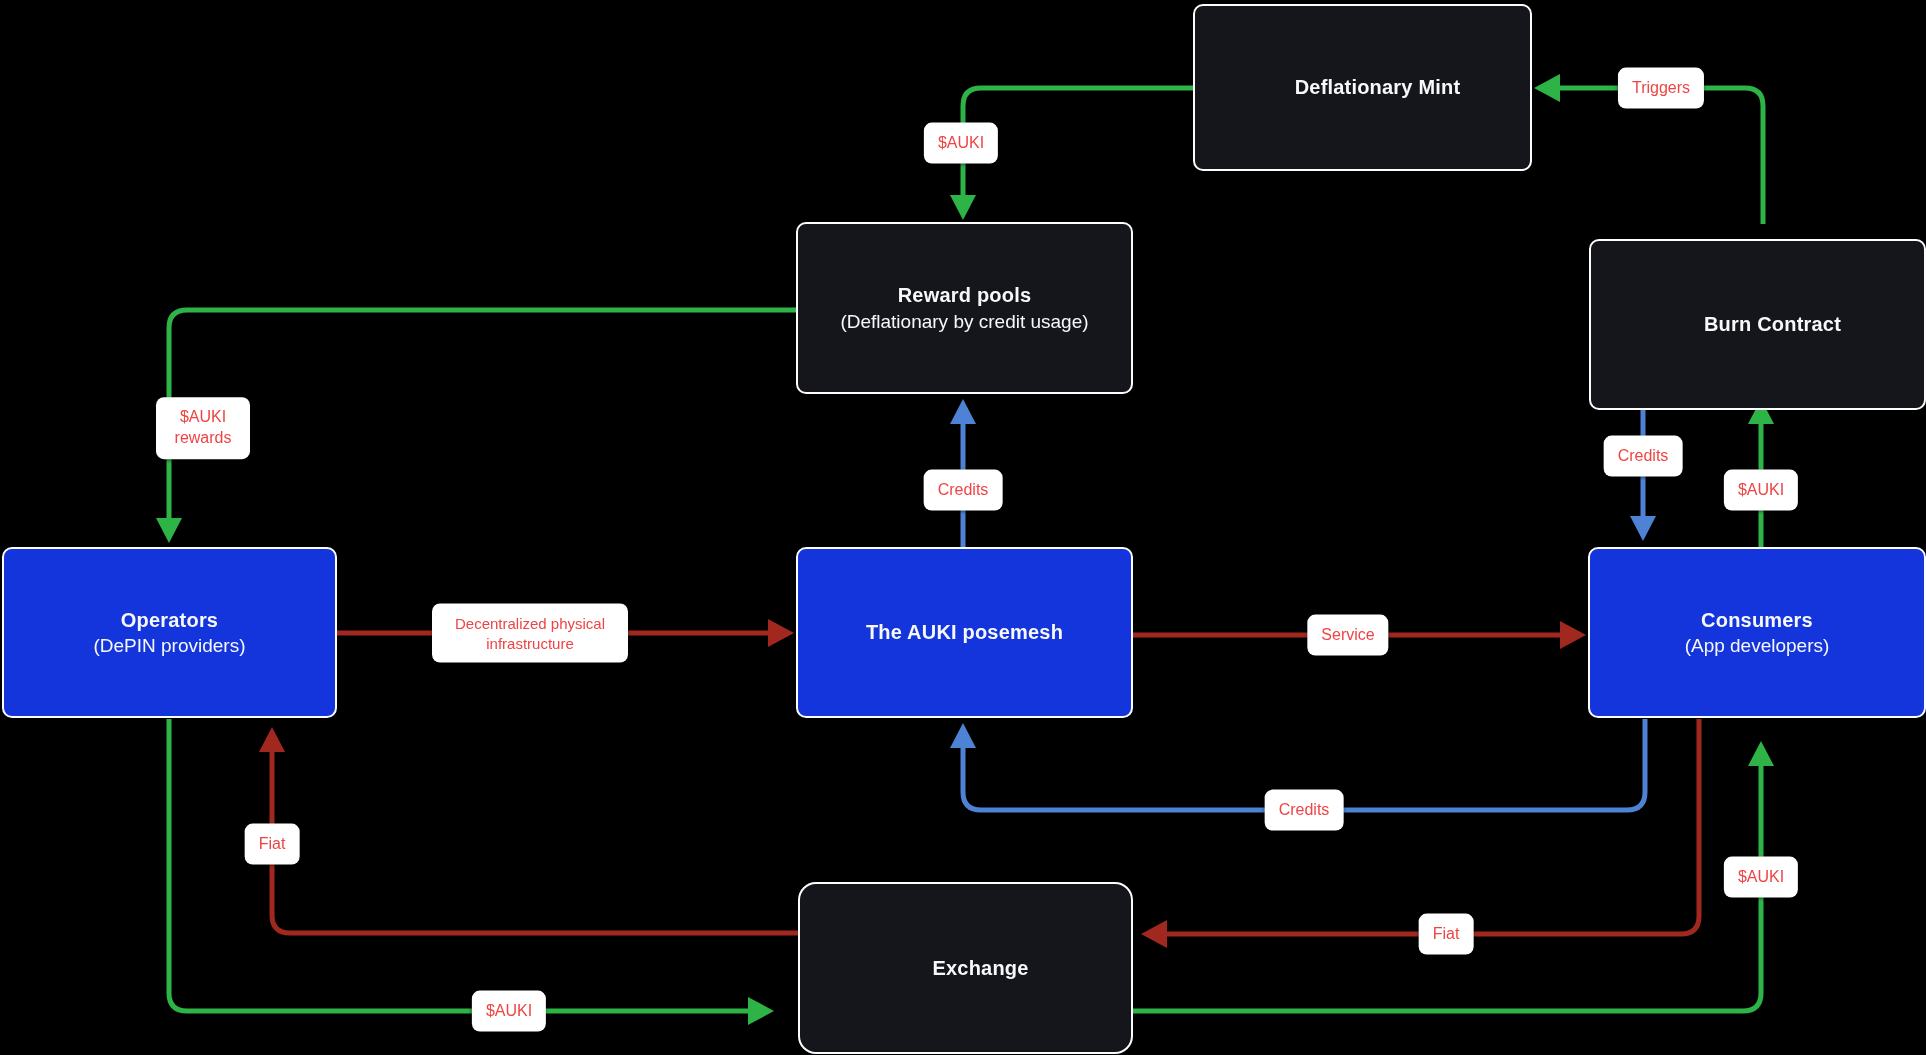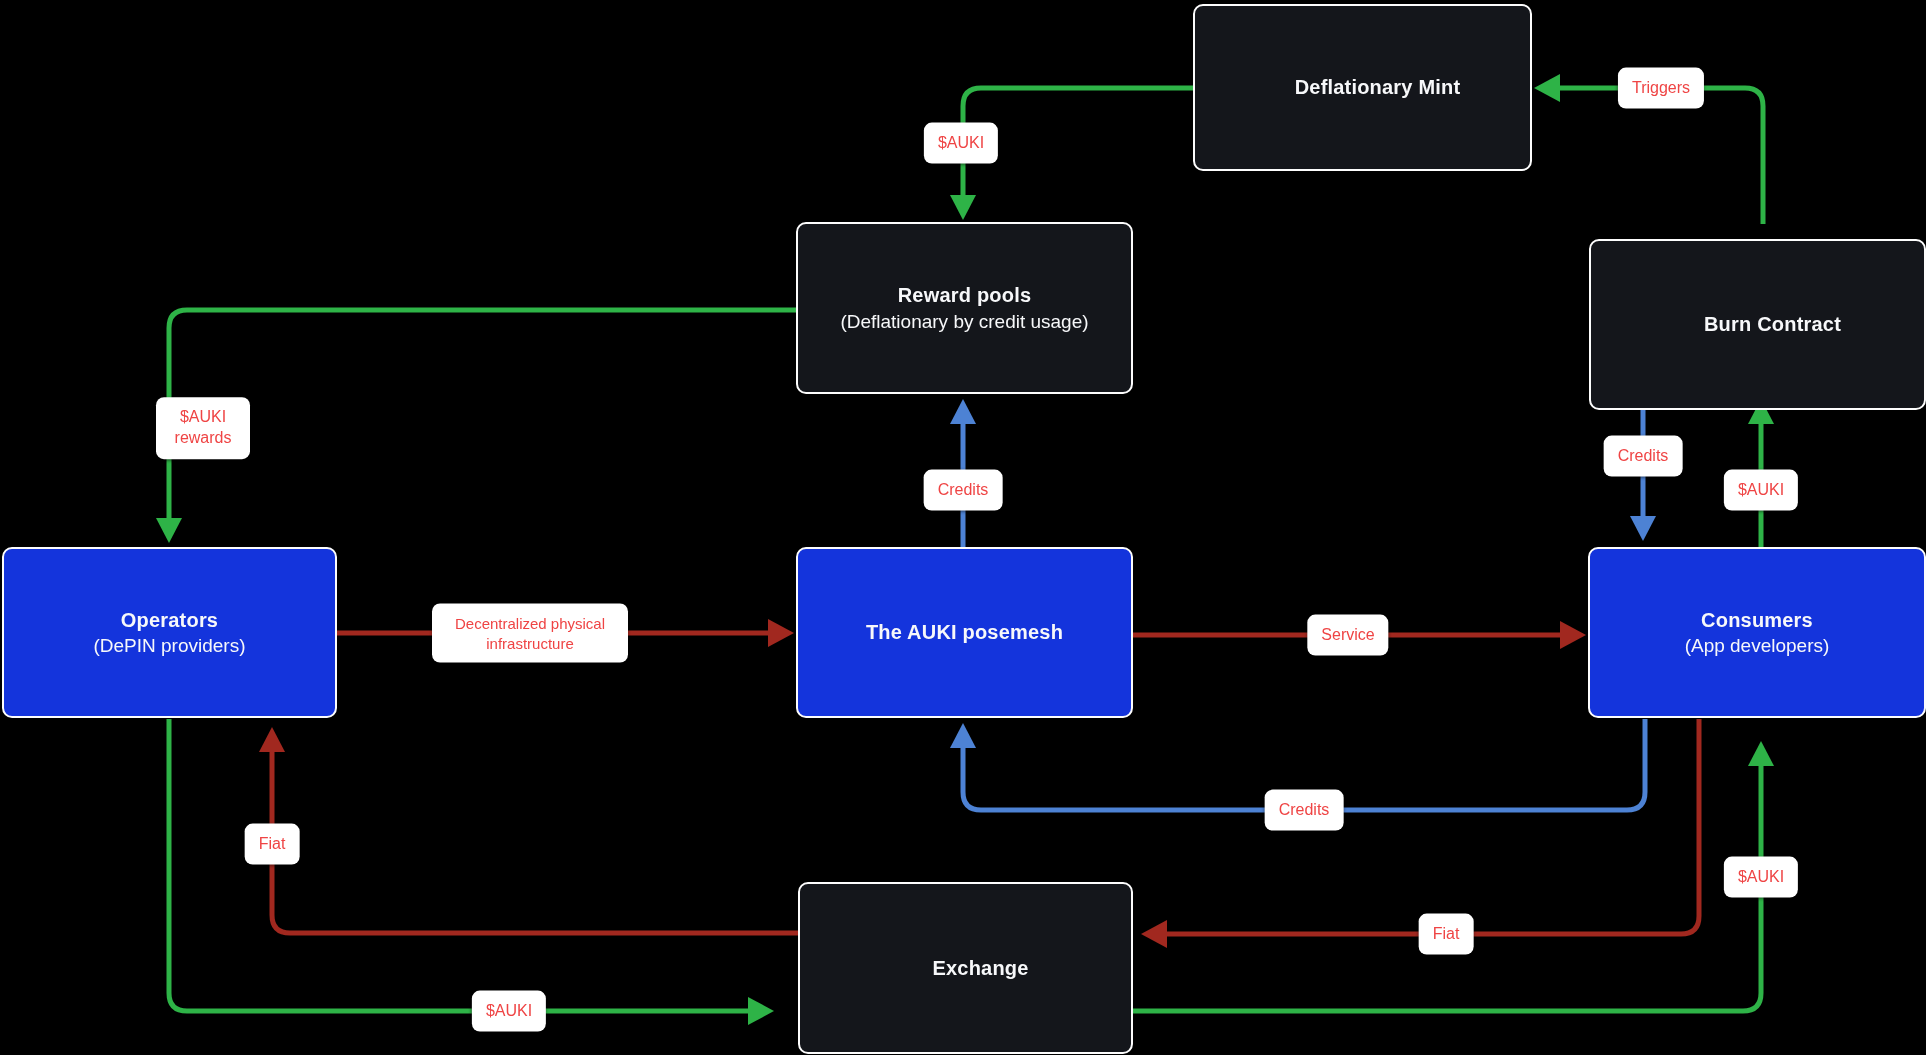--- a/index.html
+++ b/index.html
@@ -118,21 +118,21 @@
 
   <div class="node blue" style="left:796px;top:547px;width:337px;height:171px;">
     <div class="title">The AUKI posemesh</div>
   </div>
 
   <div class="node blue" style="left:1588px;top:547px;width:338px;height:171px;">
     <div class="title">Consumers</div>
     <div class="subtitle">(App developers)</div>
   </div>
 
-  <div class="node dark" style="left:798px;top:882px;width:335px;height:172px;">
+  <div class="node dark" style="left:798px;top:882px;width:335px;height:172px;border-radius:18px;">
     <div class="title">Exchange</div>
   </div>
 
   <div class="elabel" style="left:1661px;top:88px;">Triggers</div>
   <div class="elabel" style="left:961px;top:143px;">$AUKI</div>
   <div class="elabel wrap w-rewards" style="left:169px;top:428px;margin-left:34px;">$AUKI rewards</div>
   <div class="elabel" style="left:963px;top:490px;">Credits</div>
   <div class="elabel wrap w-dpi" style="left:530px;top:633px;">Decentralized physical infrastructure</div>
   <div class="elabel" style="left:1348px;top:635px;">Service</div>
   <div class="elabel" style="left:1643px;top:456px;">Credits</div>

